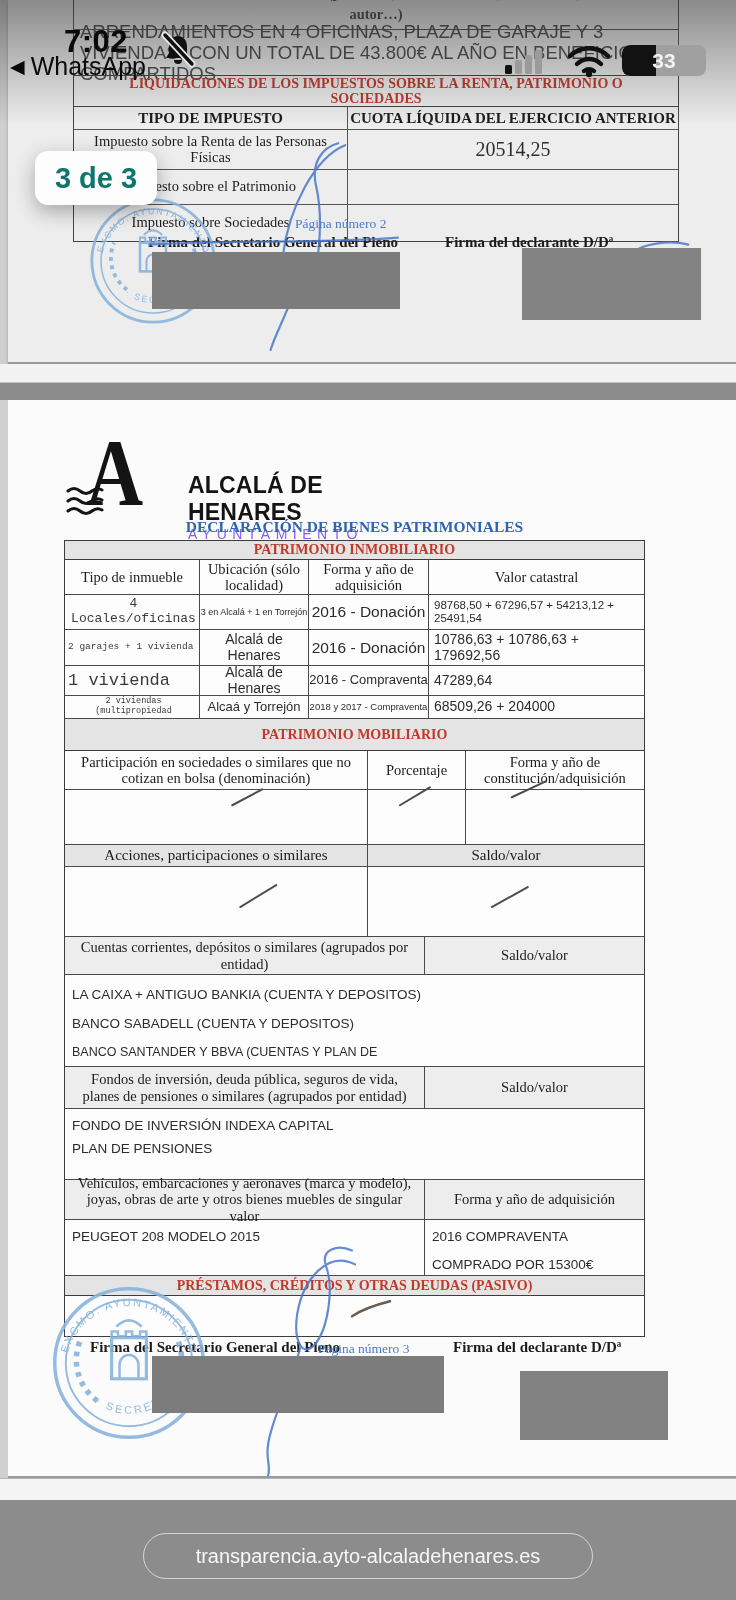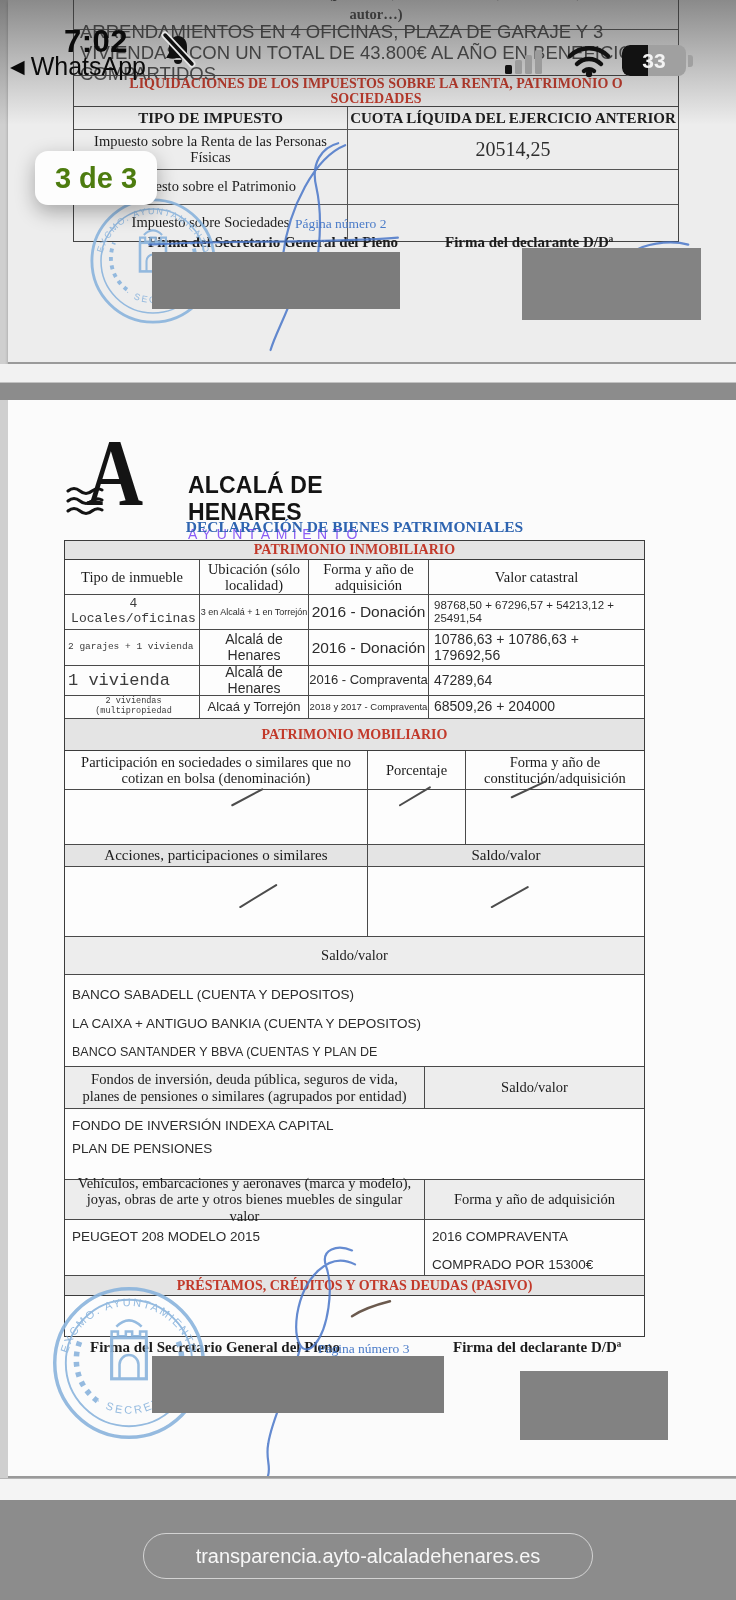--- a/index.html
+++ b/index.html
@@ -109,33 +109,33 @@
              pointer-events:none; }
   .status { position:absolute; z-index:50; font-family:"Liberation Sans", sans-serif; color:#0a0a0a; }
   .time { left:64px; top:24px; font-size:31px; font-weight:600; letter-spacing:.5px; }
   .bell { left:158px; top:30px; }
   .back { left:10px; top:52px; font-size:25px; display:flex; align-items:center; gap:6px; cursor:pointer; }
   .back-tri { font-size:19px; }
   .sig-bars { left:505px; top:48px; width:52px; height:26px; display:flex; align-items:flex-end; gap:3px; }
   .sig-bars i { display:block; width:7px; border-radius:1.5px; background:#9b9b9b; }
   .sig-bars i.on { background:#121212; }
   .wifi { left:566px; top:44px; }
-  .batt { left:622px; top:45px; width:64px; height:31px; background:#a0a0a0; border-radius:8px;
+  .batt { left:622px; top:45px; width:84px; height:31px; background:#a0a0a0; border-radius:8px;
           position:absolute; overflow:hidden; }
   .batt-fill { position:absolute; left:0; top:0; bottom:0; width:40%; background:#121212;
                border-radius:8px 0 0 8px; }
   .batt-num { position:absolute; inset:0; display:flex; align-items:center; justify-content:center;
               color:#f3f3f3; font-size:21px; font-weight:600; }
   .batt-nub { position:absolute; left:688px; top:55px; width:5px; height:12px; background:#a0a0a0;
               border-radius:0 3px 3px 0; z-index:50; }
 
   .badge { position:absolute; left:35px; top:151px; width:122px; height:54px; z-index:60;
            background:#fdfdfd; border-radius:13px; box-shadow:0 7px 20px rgba(0,0,0,.30);
            display:flex; align-items:center; justify-content:center;
-           font-family:"Liberation Sans", sans-serif; font-size:29px; font-weight:600; color:#4d7c0f; }
+           font-family:"Liberation Sans", sans-serif; font-size:29px; font-weight:600; color:#0f766e; }
 </style>
 </head>
 <body>
 
 <div class="screen">
 
   <div class="page2">
     <div class="p2-pre">
       <div class="p2-clip">
         <div class="p2-clip-inner">OTRAS ACTIVIDADES Y RENTAS (pensiones, arrendamientos, comerciales, derechos de autor…)</div>
@@ -270,26 +270,27 @@
       </div>
       <div class="row" style="height:22px;background:#e4e4e4">
         <div class="cell hd m1" style="font-size:15px">Acciones, participaciones o similares</div>
         <div class="cell hd s2" style="font-size:15px">Saldo/valor</div>
       </div>
       <div class="row" style="height:70px">
         <div class="cell m1"></div>
         <div class="cell s2"></div>
       </div>
       <div class="row" style="height:38px">
+        <div class="cell hd s1" style="background:#ededed">Cuentas corrientes, depósitos o similares (agrupados por entidad)</div>
         <div class="cell hd s2" style="background:#ededed">Saldo/valor</div>
       </div>
       <div class="row" style="height:92px">
         <div class="cell s1 freecol">
+          <div class="bankline">LA CAIXA + ANTIGUO BANKIA (CUENTA Y DEPOSITOS)</div>
           <div class="bankline">BANCO SABADELL (CUENTA Y DEPOSITOS)</div>
-          <div class="bankline">LA CAIXA + ANTIGUO BANKIA (CUENTA Y DEPOSITOS)</div>
           <div class="bankline" style="font-size:12.5px">BANCO SANTANDER Y BBVA (CUENTAS Y PLAN DE AHORRO)</div>
         </div>
       </div>
       <div class="row" style="height:42px">
         <div class="cell hd s1" style="background:#ededed">Fondos de inversión, deuda pública, seguros de vida, planes de pensiones o similares (agrupados por entidad)</div>
         <div class="cell hd s2" style="background:#ededed">Saldo/valor</div>
       </div>
       <div class="row" style="height:71px">
         <div class="cell s1 freecol">
           <div class="fundline">FONDO DE INVERSIÓN INDEXA CAPITAL</div>

